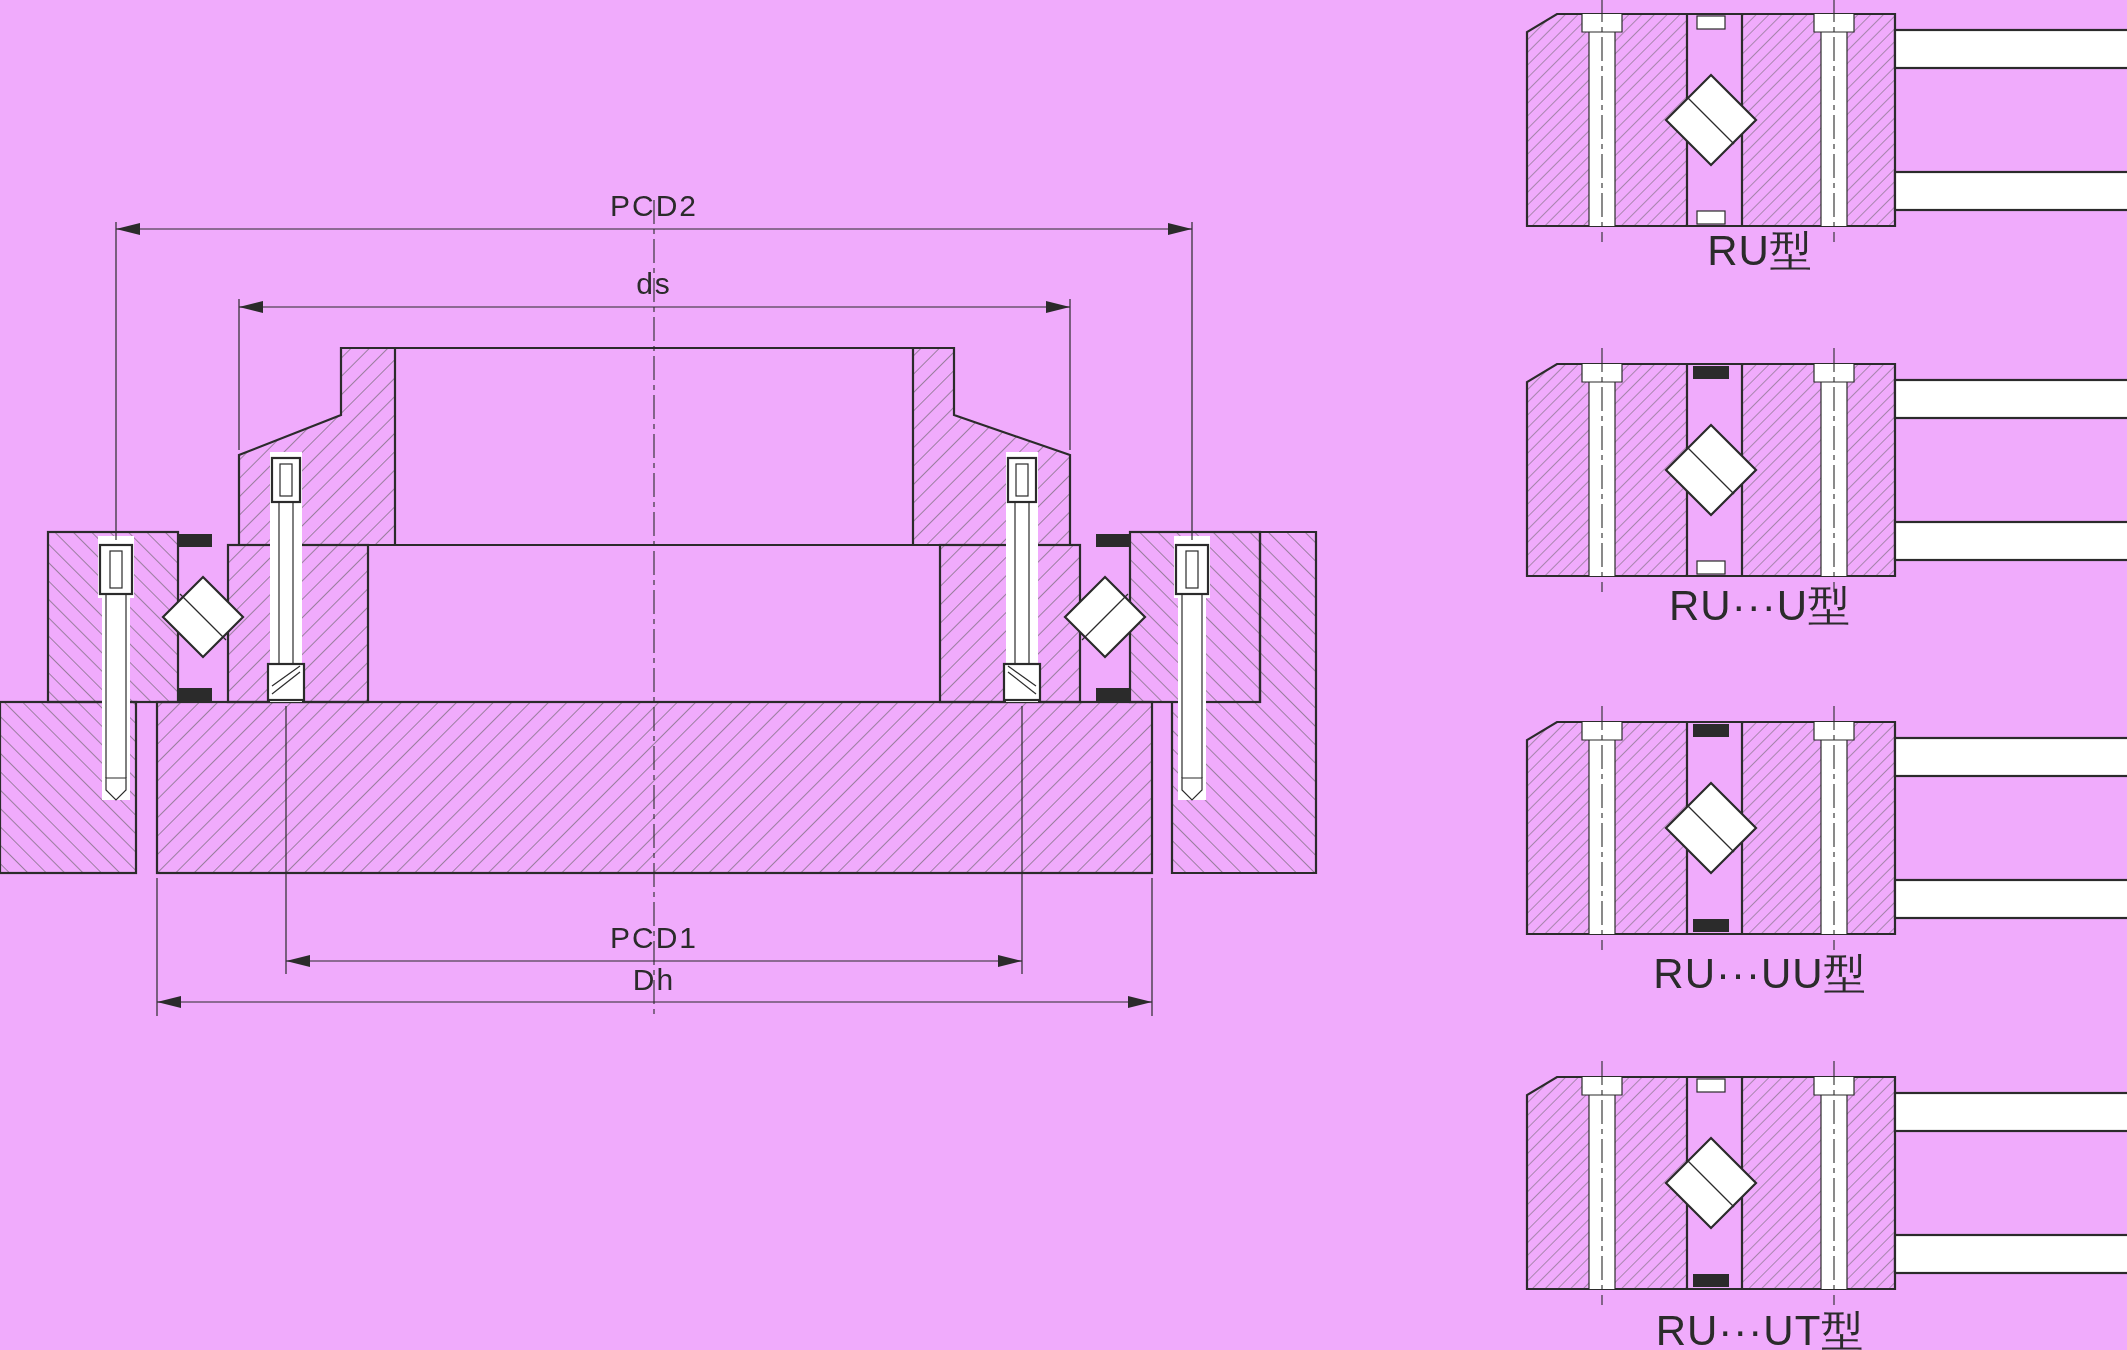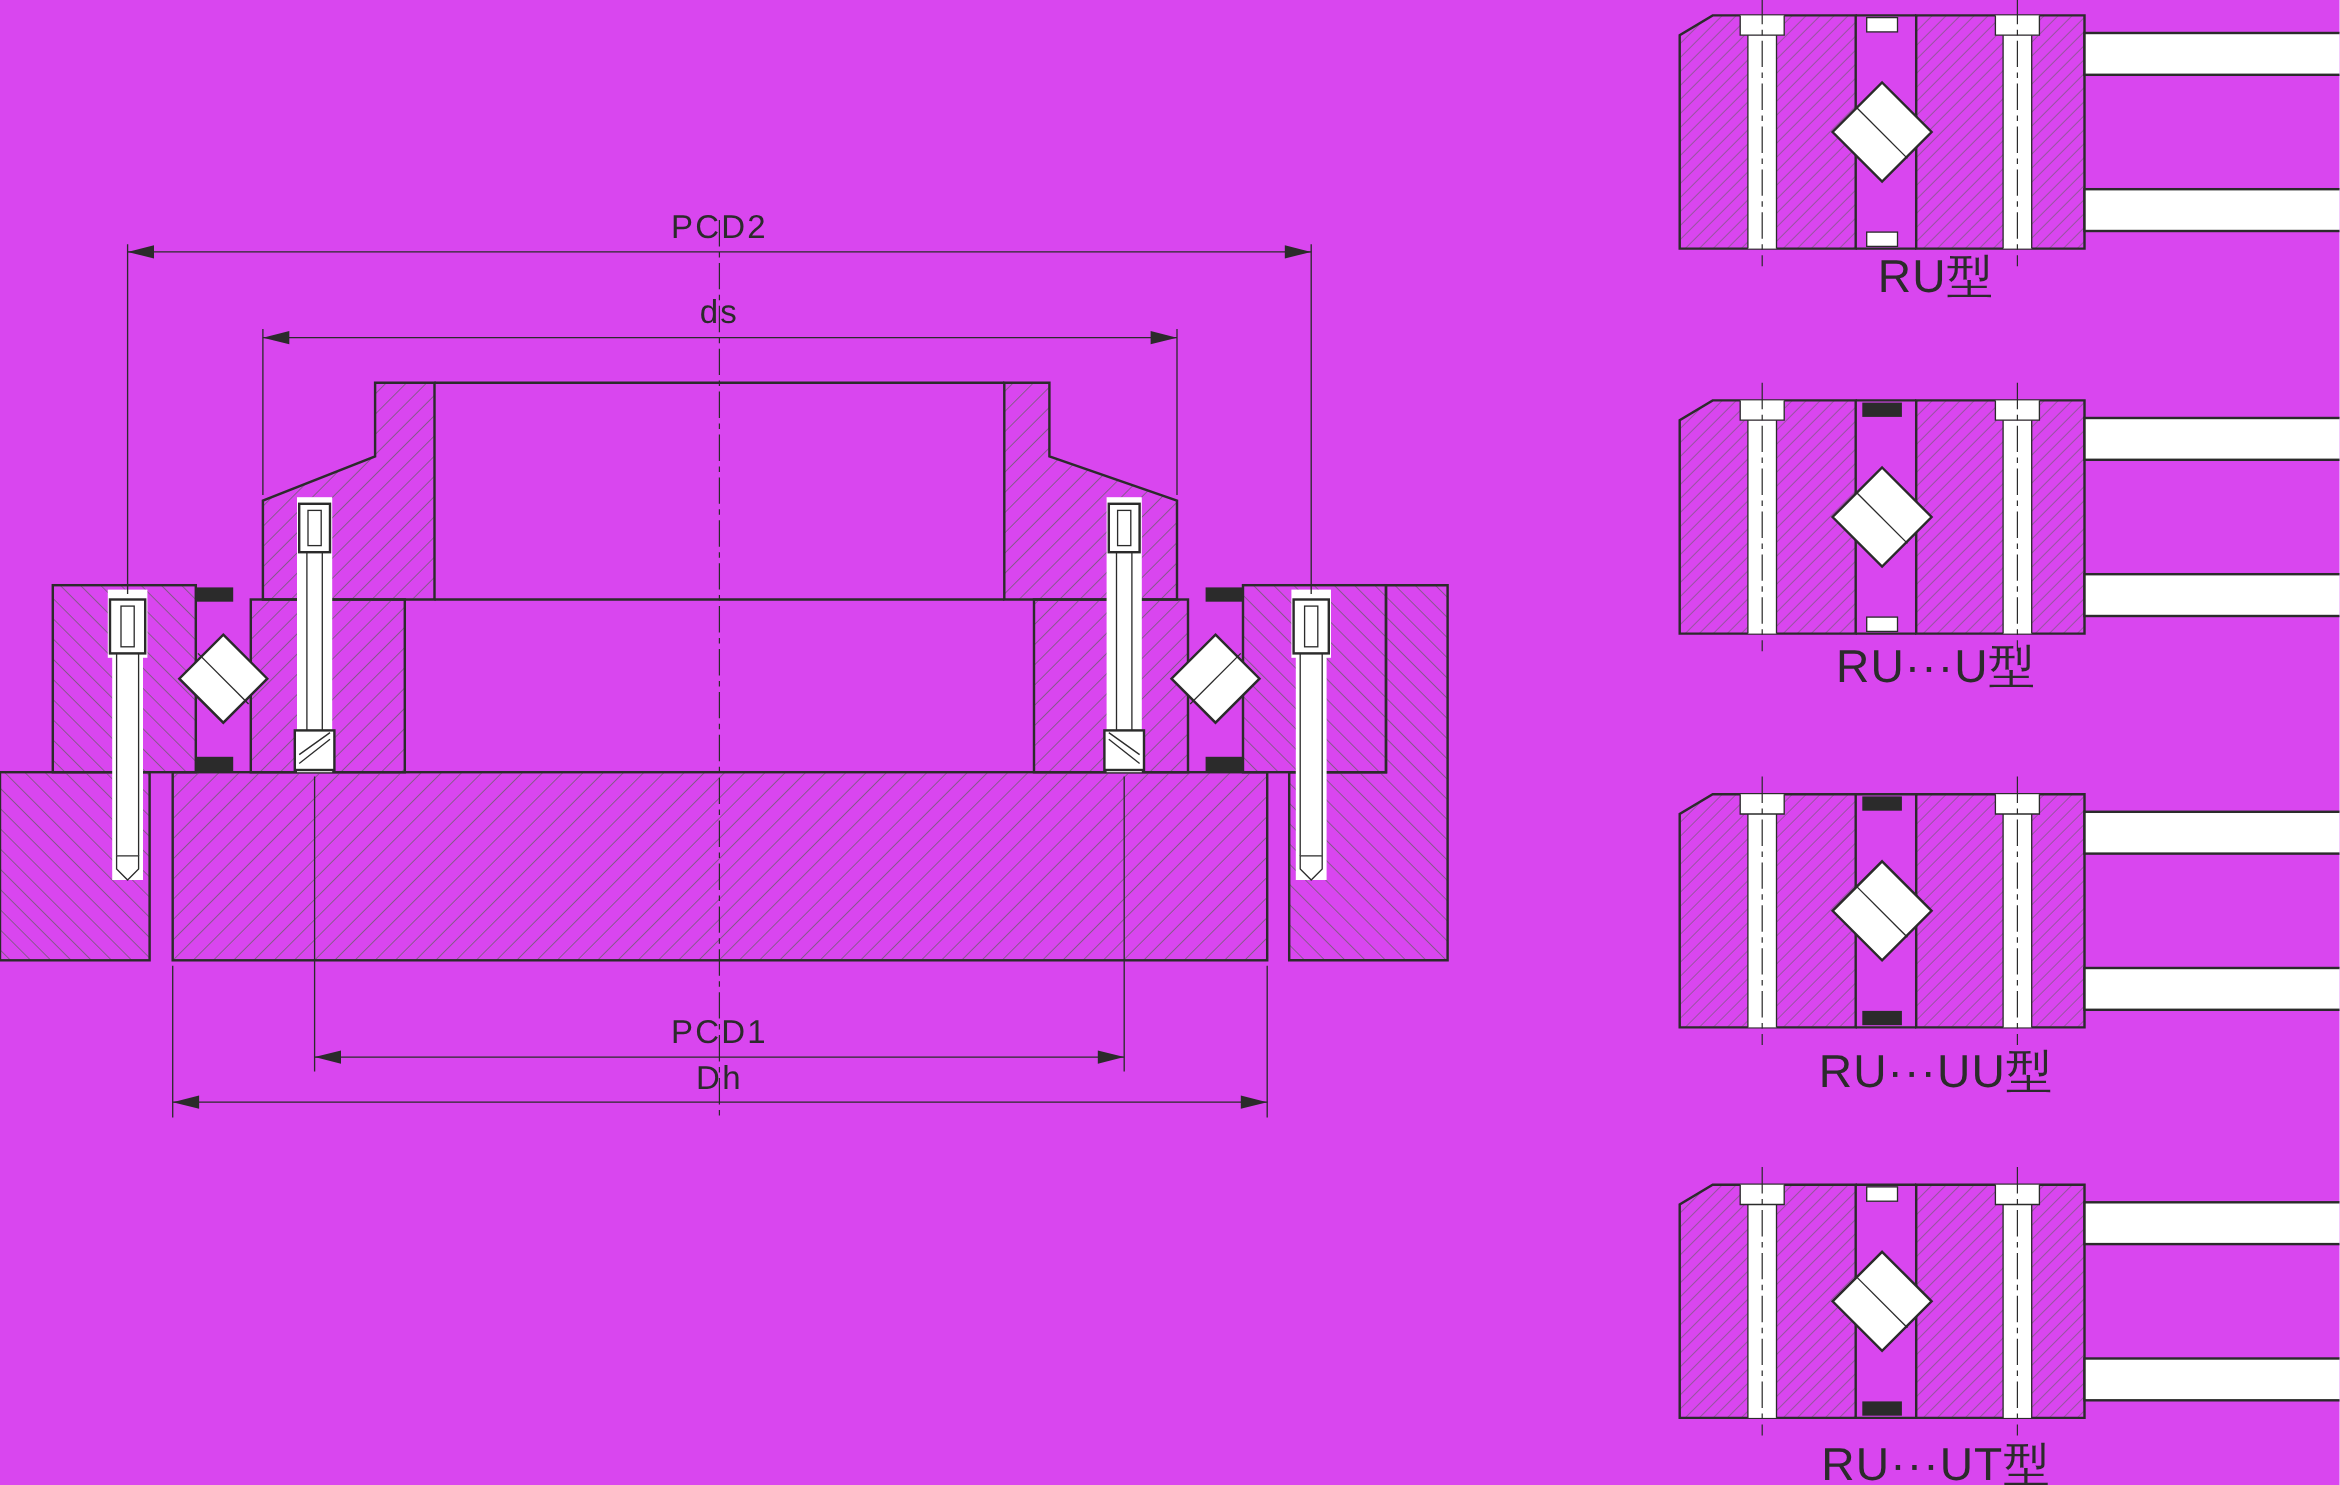--- a/index.html
+++ b/index.html
@@ -1,17 +1,17 @@
 <!DOCTYPE html>
 <html><head>
 <meta charset="utf-8">
 <style>
   :root { --ln: #2b2b2b; }
   html,body { margin:0; padding:0; background:#ffffff; }
-  .stage { width:2127px; height:1350px; background:#d946ef; position:relative; overflow:hidden; }
+  .stage { width:2127px; height:1350px; background:#f0abfc; position:relative; overflow:hidden; }
   svg { display:block; }
   .s2 { stroke: var(--ln); stroke-width: 2.2; stroke-linejoin: miter; }
   .s1 { stroke: var(--ln); stroke-width: 1.2; }
   .cl { stroke: var(--ln); stroke-width: 1.1; stroke-dasharray: 24 5 5 5; }
   .td { font-family:"Liberation Sans","DejaVu Sans",sans-serif; font-size:30px; fill:var(--ln); text-anchor:middle; letter-spacing:2px; }
   .tl { font-family:"Liberation Sans","DejaVu Sans",sans-serif; font-size:42px; fill:var(--ln); text-anchor:middle; letter-spacing:1px; }
 </style>
 </head>
 <body>
 

